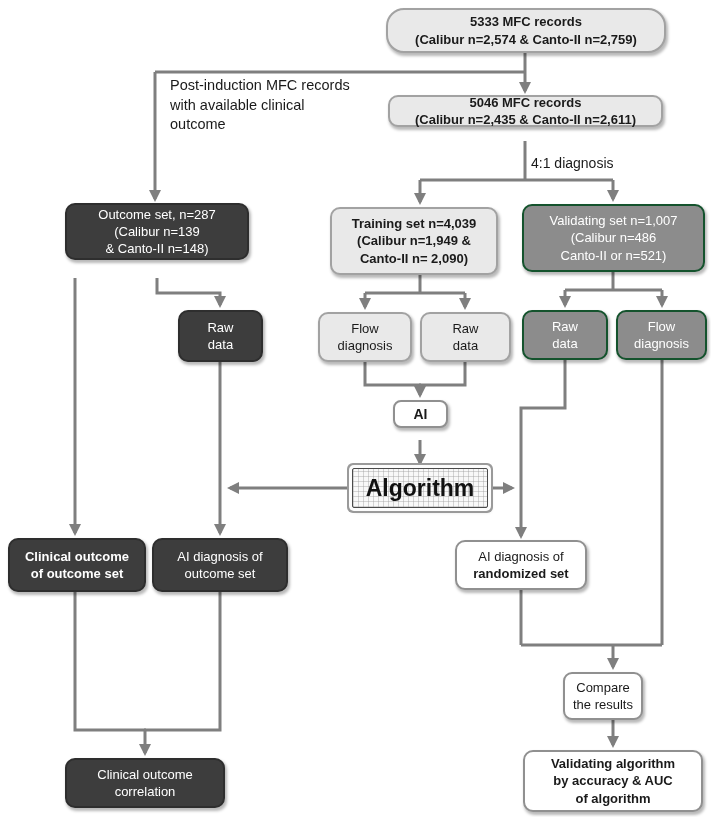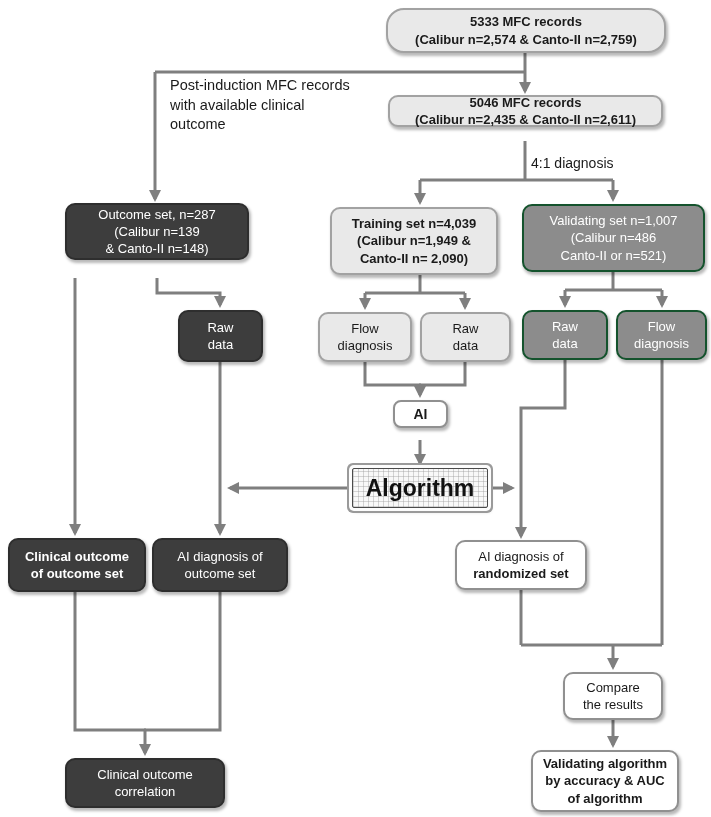--- a/index.html
+++ b/index.html
@@ -131,23 +131,23 @@
 of outcome set</div>
 
   <div class="node dark" style="left:152px; top:538px; width:136px; height:54px;">AI diagnosis of
 outcome set</div>
 
   <div class="node white col" style="left:455px; top:540px; width:132px; height:50px;">
     <span>AI diagnosis of</span>
     <span class="bold">randomized set</span>
   </div>
 
-  <div class="node white" style="left:563px; top:672px; width:100px; height:48px;">Compare
+  <div class="node white" style="left:563px; top:672px; width:80px; height:48px;border-radius:9px;">Compare
 the results</div>
 
   <div class="node dark" style="left:65px; top:758px; width:160px; height:50px;">Clinical outcome
 correlation</div>
 
-  <div class="node white bold" style="left:523px; top:750px; width:148px; height:62px;margin-left:8px;">Validating algorithm
+  <div class="node white bold" style="left:523px; top:750px; width:180px; height:62px;">Validating algorithm
 by accuracy &amp; AUC
 of algorithm</div>
 
 </div>
 
 </body></html>

